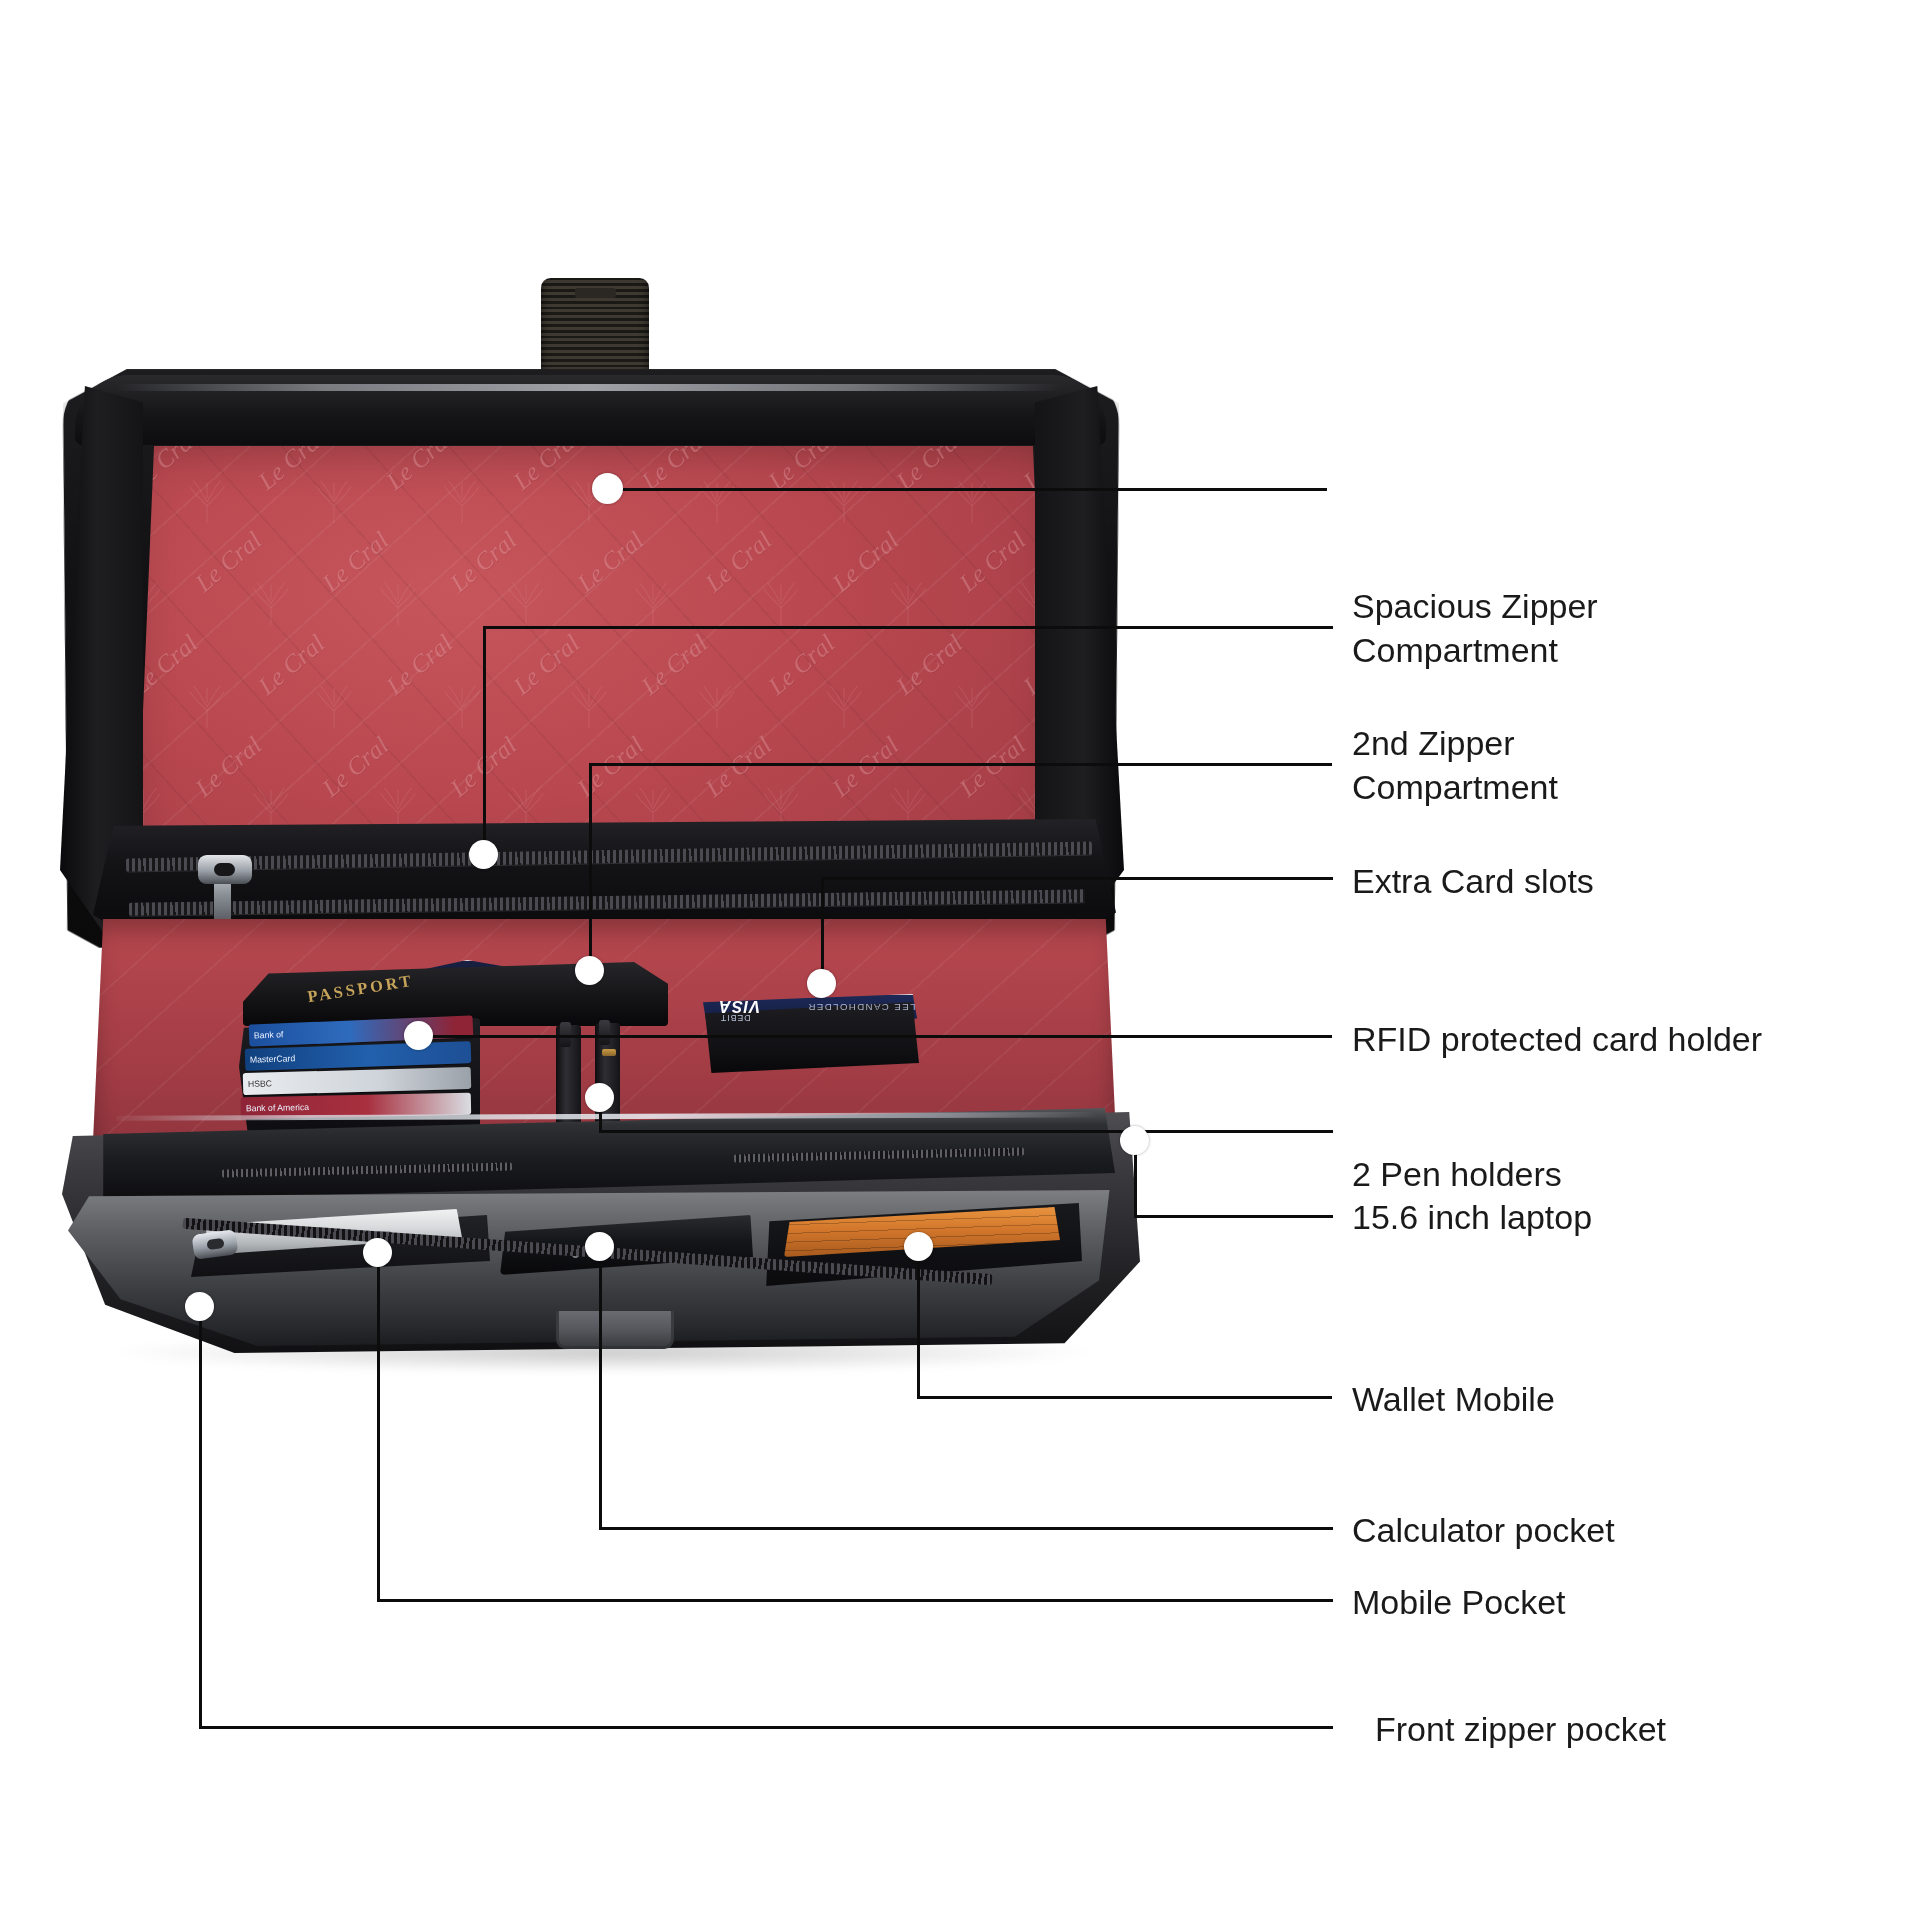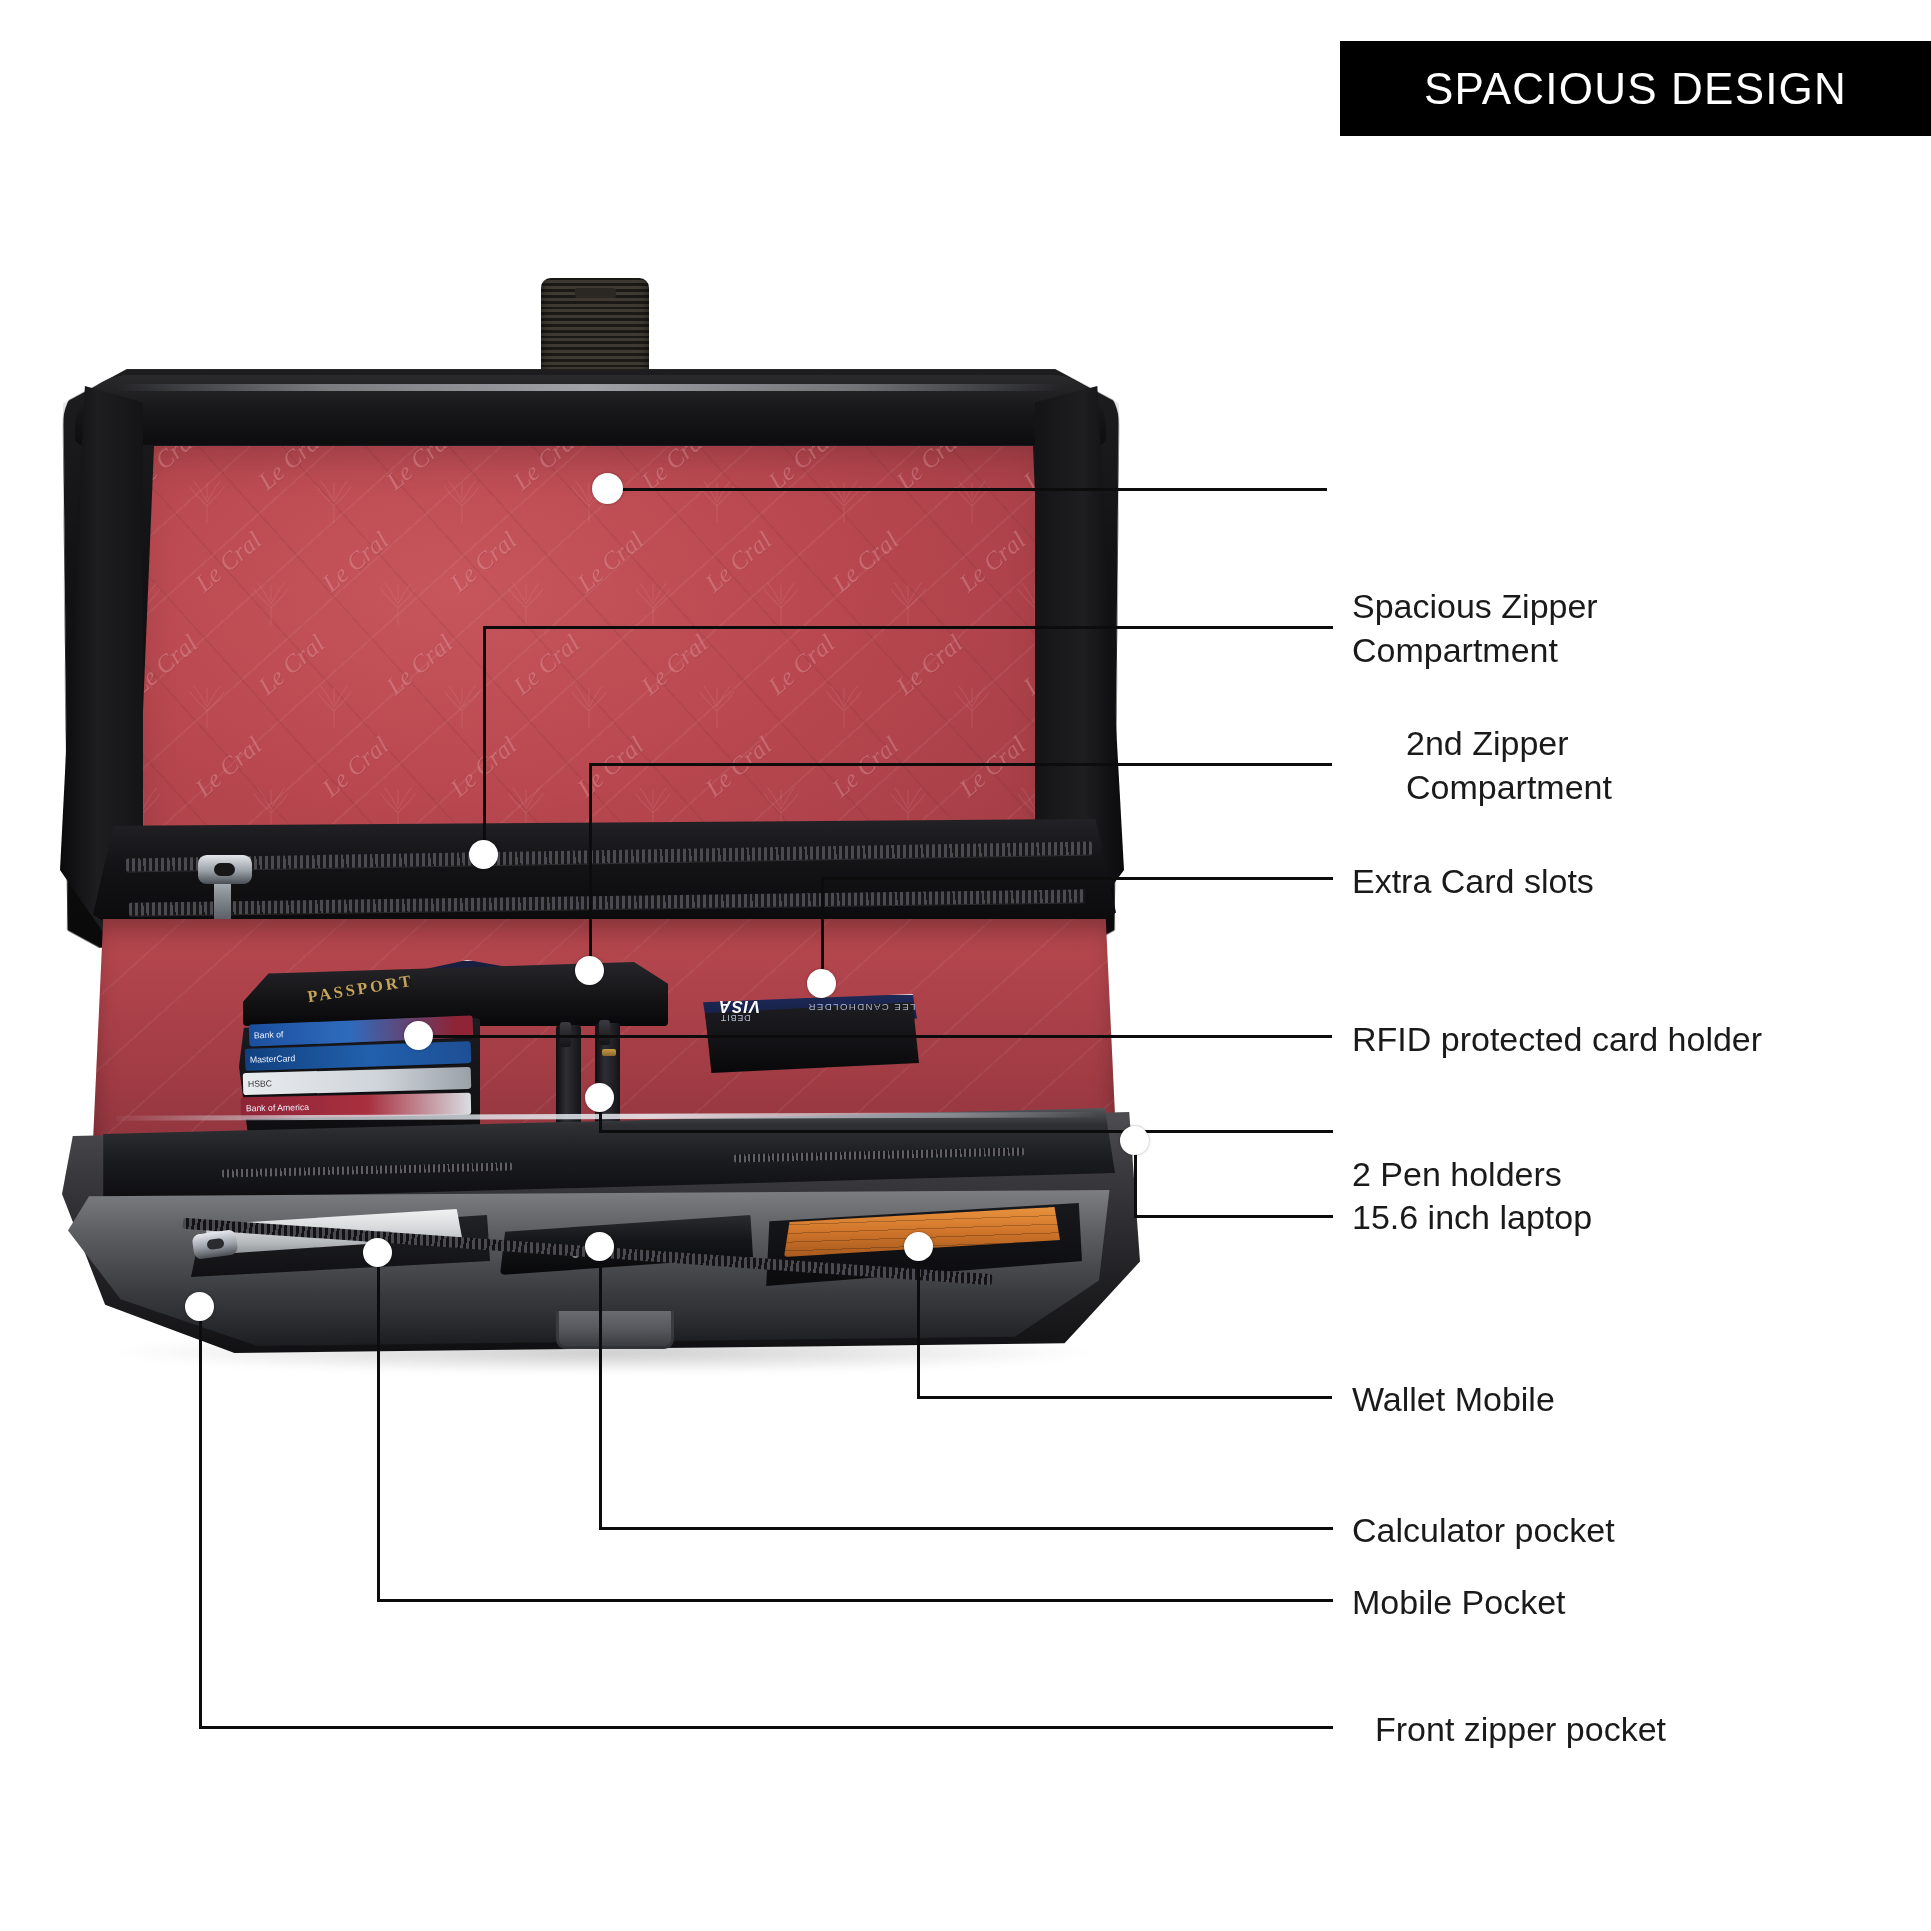--- a/index.html
+++ b/index.html
@@ -733,23 +733,20 @@
     <div class="wallet"></div>
 
     <div class="front-zip" style="left:182px;top:1246px;width:811px;transform:rotate(4.0deg);"></div>
     <div class="front-zip-pull"></div>
     <div class="front-zip-pull-hole"></div>
 
     <div class="clasp"></div>
     <div class="shadow-soft"></div>
   </div>
 
-  <div class="banner">
-    <div class="banner-text">SPACIOUS DESIGN</div>
-  </div>
 
   <div class="seg h" style="left:608px;top:488px;width:719px;"></div>
   <div class="dot" style="left:592px;top:473px;width:31px;height:31px;"></div>
 
   <div class="seg v" style="left:483px;top:626px;height:230px;"></div>
   <div class="seg h" style="left:483px;top:626px;width:850px;"></div>
   <div class="dot" style="left:469px;top:840px;width:29px;height:29px;"></div>
 
   <div class="seg v" style="left:589px;top:763px;height:208px;"></div>
   <div class="seg h" style="left:589px;top:763px;width:743px;"></div>
@@ -781,21 +778,21 @@
   <div class="seg v" style="left:377px;top:1251px;height:350px;"></div>
   <div class="seg h" style="left:377px;top:1599px;width:956px;"></div>
   <div class="dot" style="left:363px;top:1238px;width:29px;height:29px;"></div>
 
   <div class="seg v" style="left:199px;top:1305px;height:423px;"></div>
   <div class="seg h" style="left:199px;top:1726px;width:1134px;"></div>
   <div class="dot" style="left:185px;top:1292px;width:29px;height:29px;"></div>
 
   <div class="callout-label" style="left:1352px;top:584px;">Spacious Zipper
 Compartment</div>
-  <div class="callout-label" style="left:1406px;top:721px;">2nd Zipper
+  <div class="callout-label" style="left:1352px;top:721px;">2nd Zipper
 Compartment</div>
   <div class="callout-label" style="left:1352px;top:859px;">Extra Card slots</div>
   <div class="callout-label" style="left:1352px;top:1017px;">RFID protected card holder</div>
   <div class="callout-label" style="left:1352px;top:1152px;">2 Pen holders</div>
   <div class="callout-label" style="left:1352px;top:1195px;">15.6 inch laptop</div>
   <div class="callout-label" style="left:1352px;top:1377px;">Wallet Mobile</div>
   <div class="callout-label" style="left:1352px;top:1508px;">Calculator pocket</div>
   <div class="callout-label" style="left:1352px;top:1580px;">Mobile Pocket</div>
   <div class="callout-label" style="left:1375px;top:1707px;">Front zipper pocket</div>
 

